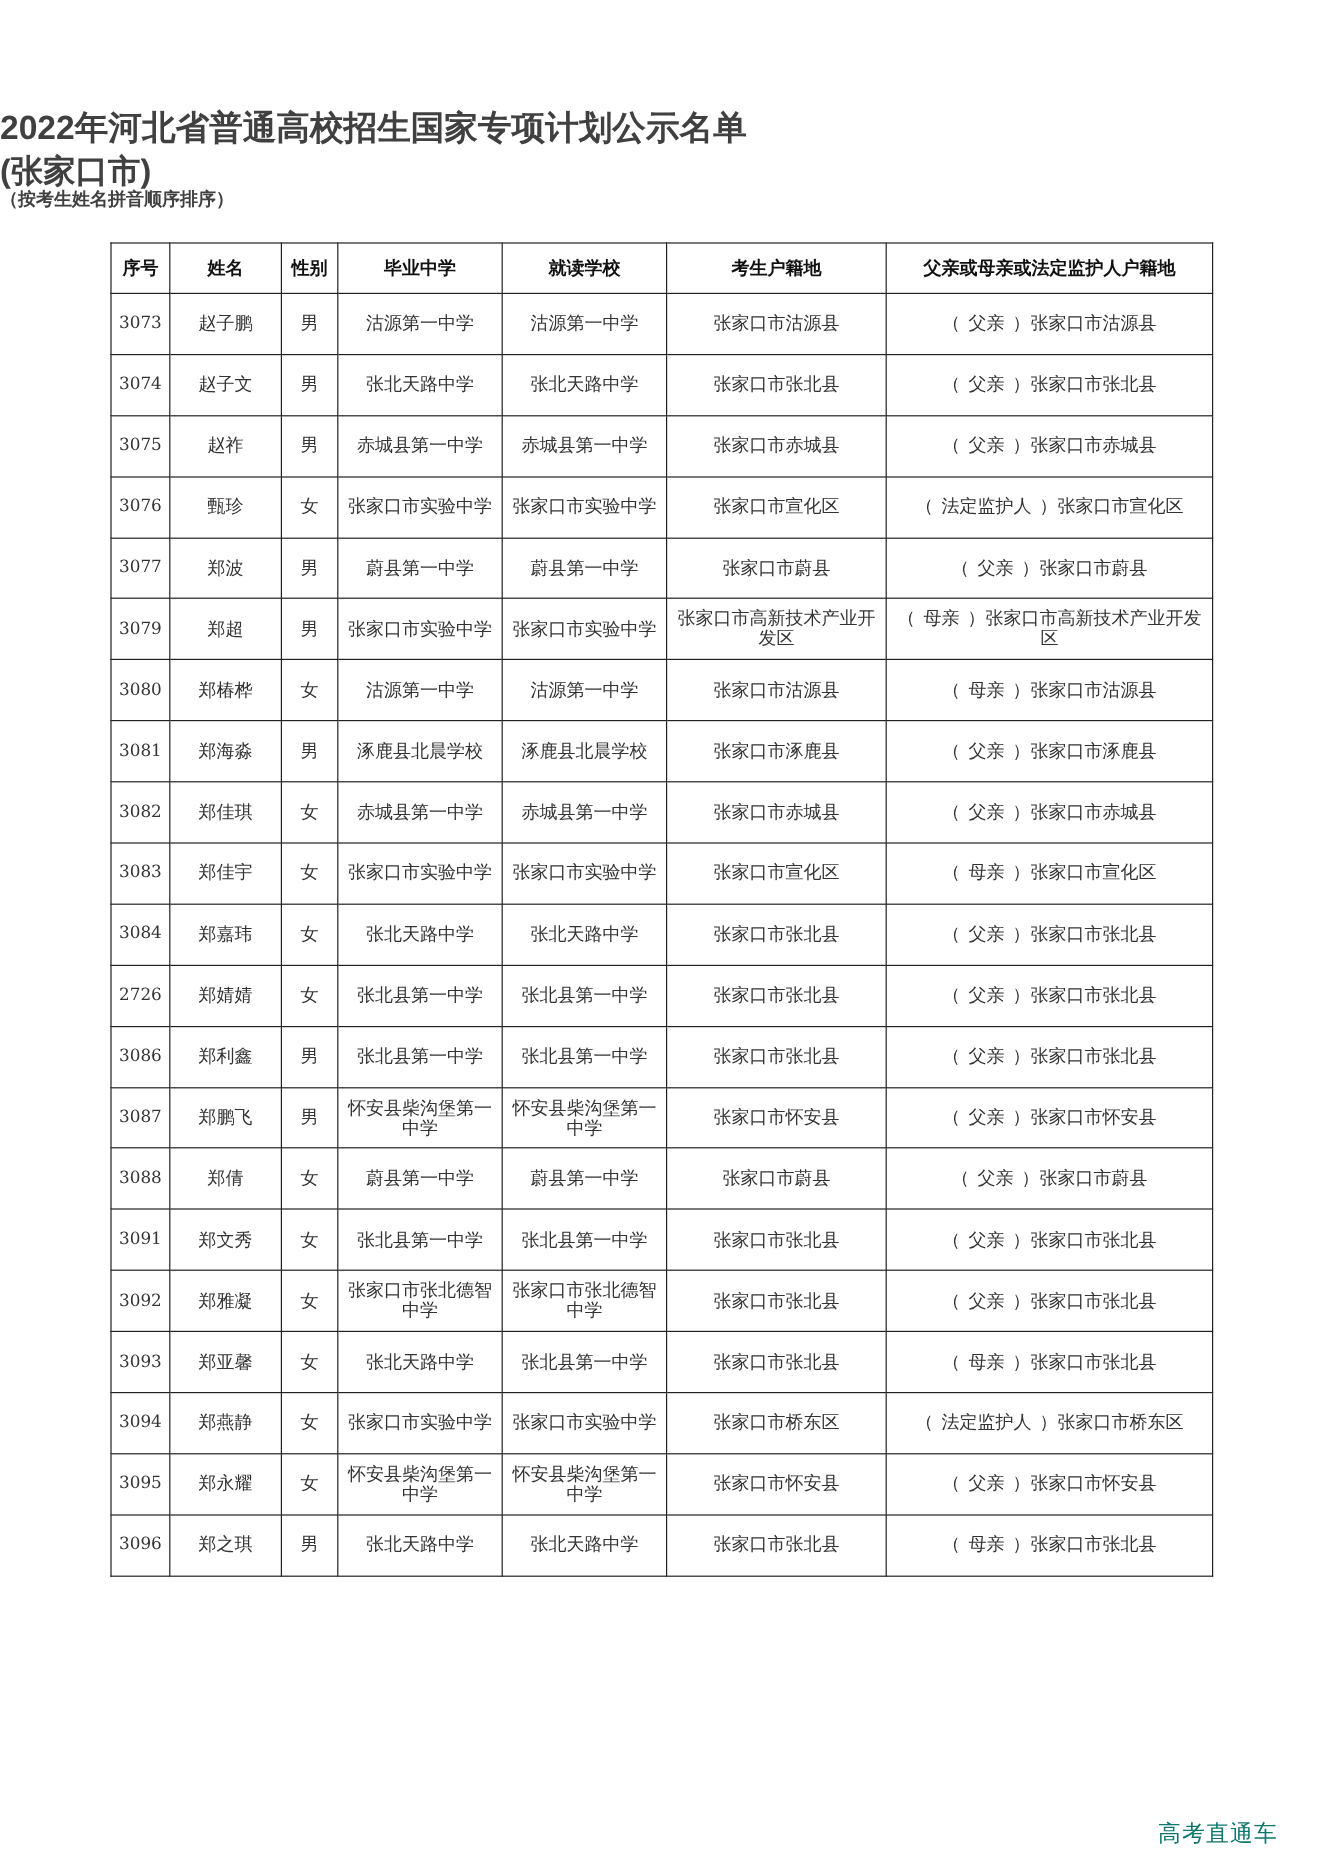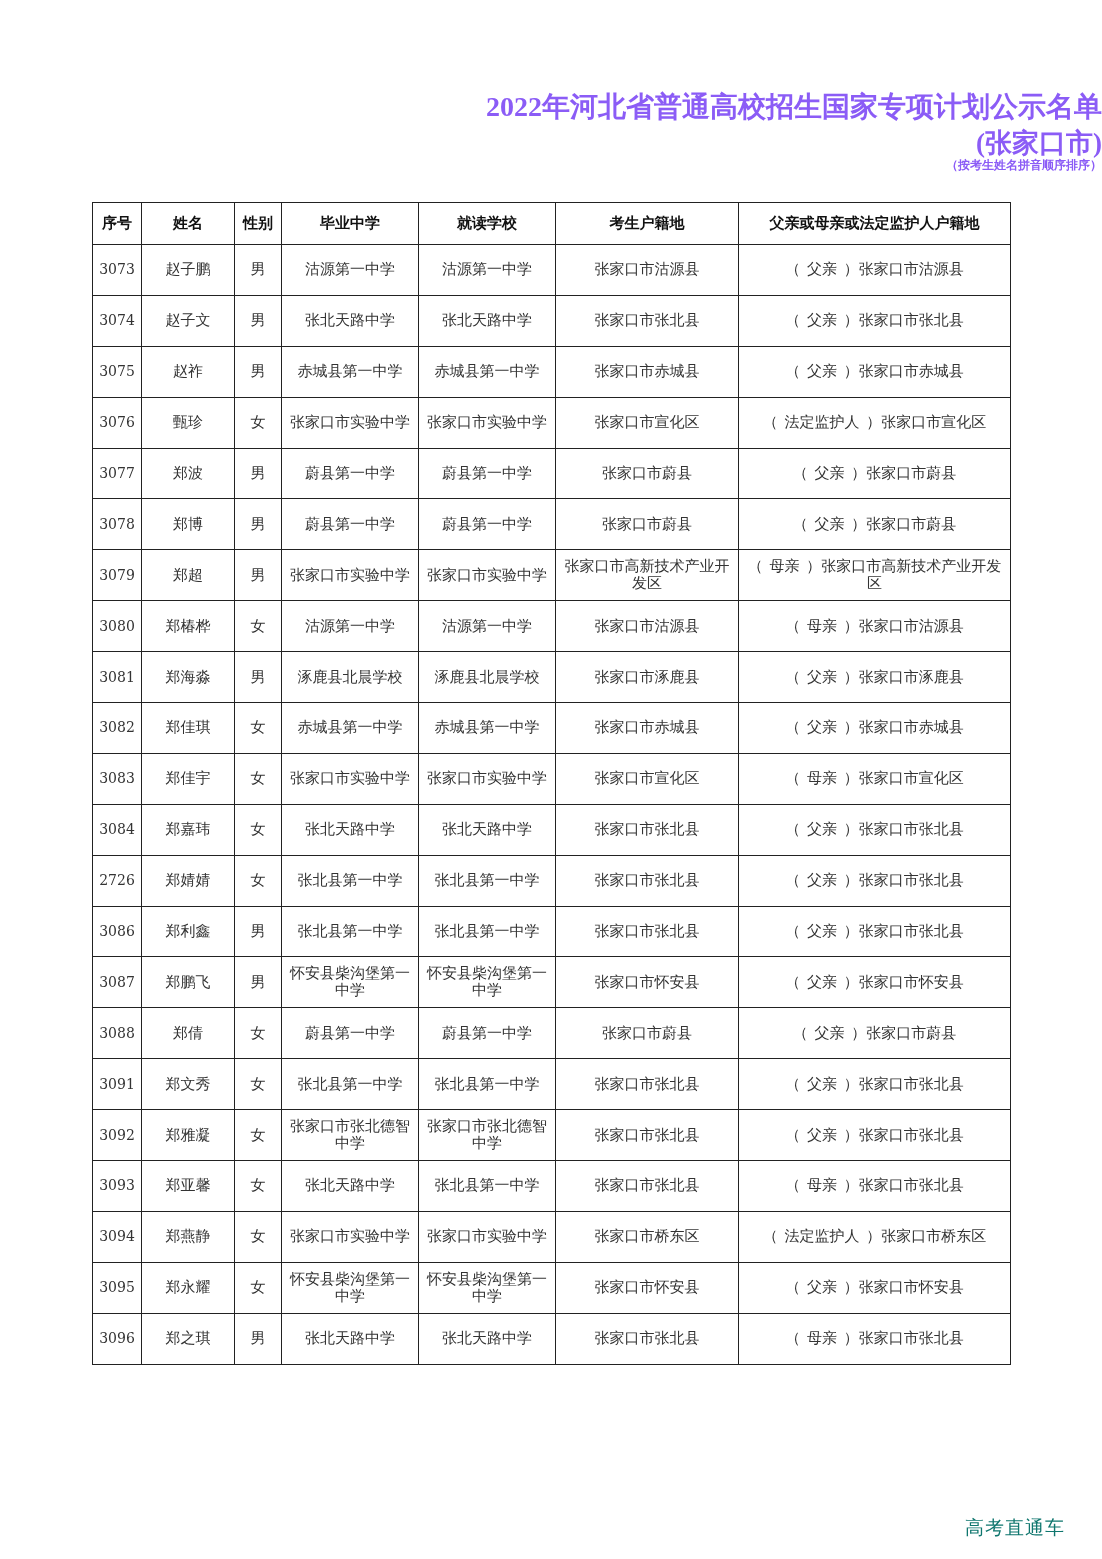--- a/index.html
+++ b/index.html
@@ -1,22 +1,22 @@
 <!DOCTYPE html>
 <html><head>
 <meta charset="utf-8">
 <style>
   html, body { margin: 0; padding: 0; background: #ffffff; }
   body { width: 1102px; height: 1559px; position: relative; overflow: hidden;
          font-family: "DejaVu Serif", "Liberation Serif", serif; color: #1a1a1a; }
-  .title { position: absolute; left: 0; width: 1102px; text-align: right;
-           font-family: Liberation Serif, serif; font-weight: bold; color: #8b5cf6; }
+  .title { position: absolute; left: 0; width: 1102px; text-align: left;
+           font-family: Liberation Sans, sans-serif; font-weight: bold; color: #404040; }
   .t1 { top: 88px; font-size: 28px; letter-spacing: 0px; }
   .t2 { top: 125px; font-size: 27px; }
-  .t3 { top: 157px; font-size: 12px; }
+  .t3 { top: 157px; font-size: 15px; }
   table { position: absolute; left: 92px; top: 192px; border-collapse: collapse;
           table-layout: fixed; width: 918px; margin-top: 10px; }
   td, th { border: 1.5px solid #222; text-align: center; vertical-align: middle;
            padding: 0 2px; line-height: 17px; overflow: hidden; }
   th { height: 41px; font-family: "DejaVu Sans", "Liberation Sans", sans-serif;
        font-weight: bold; font-size: 15px; color: #111; }
   td { height: 49.9px; font-size: 15px; color: #333; }
   td.seq { font-size: 14px; }
   td.parent { word-spacing: 2px; }
   .watermark { position: absolute; left: 965px; top: 1515px; font-size: 19px;
@@ -90,29 +90,20 @@
       <tr>
         <td class="seq">3077</td>
         <td>郑波</td>
         <td>男</td>
         <td>蔚县第一中学</td>
         <td>蔚县第一中学</td>
         <td>张家口市蔚县</td>
         <td class="parent">（ 父亲 ）张家口市蔚县</td>
       </tr>
       <tr>
-        <td class="seq">3078</td>
-        <td>郑博</td>
-        <td>男</td>
-        <td>蔚县第一中学</td>
-        <td>蔚县第一中学</td>
-        <td>张家口市蔚县</td>
-        <td class="parent">（ 父亲 ）张家口市蔚县</td>
-      </tr>
-      <tr>
         <td class="seq">3079</td>
         <td>郑超</td>
         <td>男</td>
         <td>张家口市实验中学</td>
         <td>张家口市实验中学</td>
         <td>张家口市高新技术产业开发区</td>
         <td class="parent">（ 母亲 ）张家口市高新技术产业开发区</td>
       </tr>
       <tr>
         <td class="seq">3080</td>

